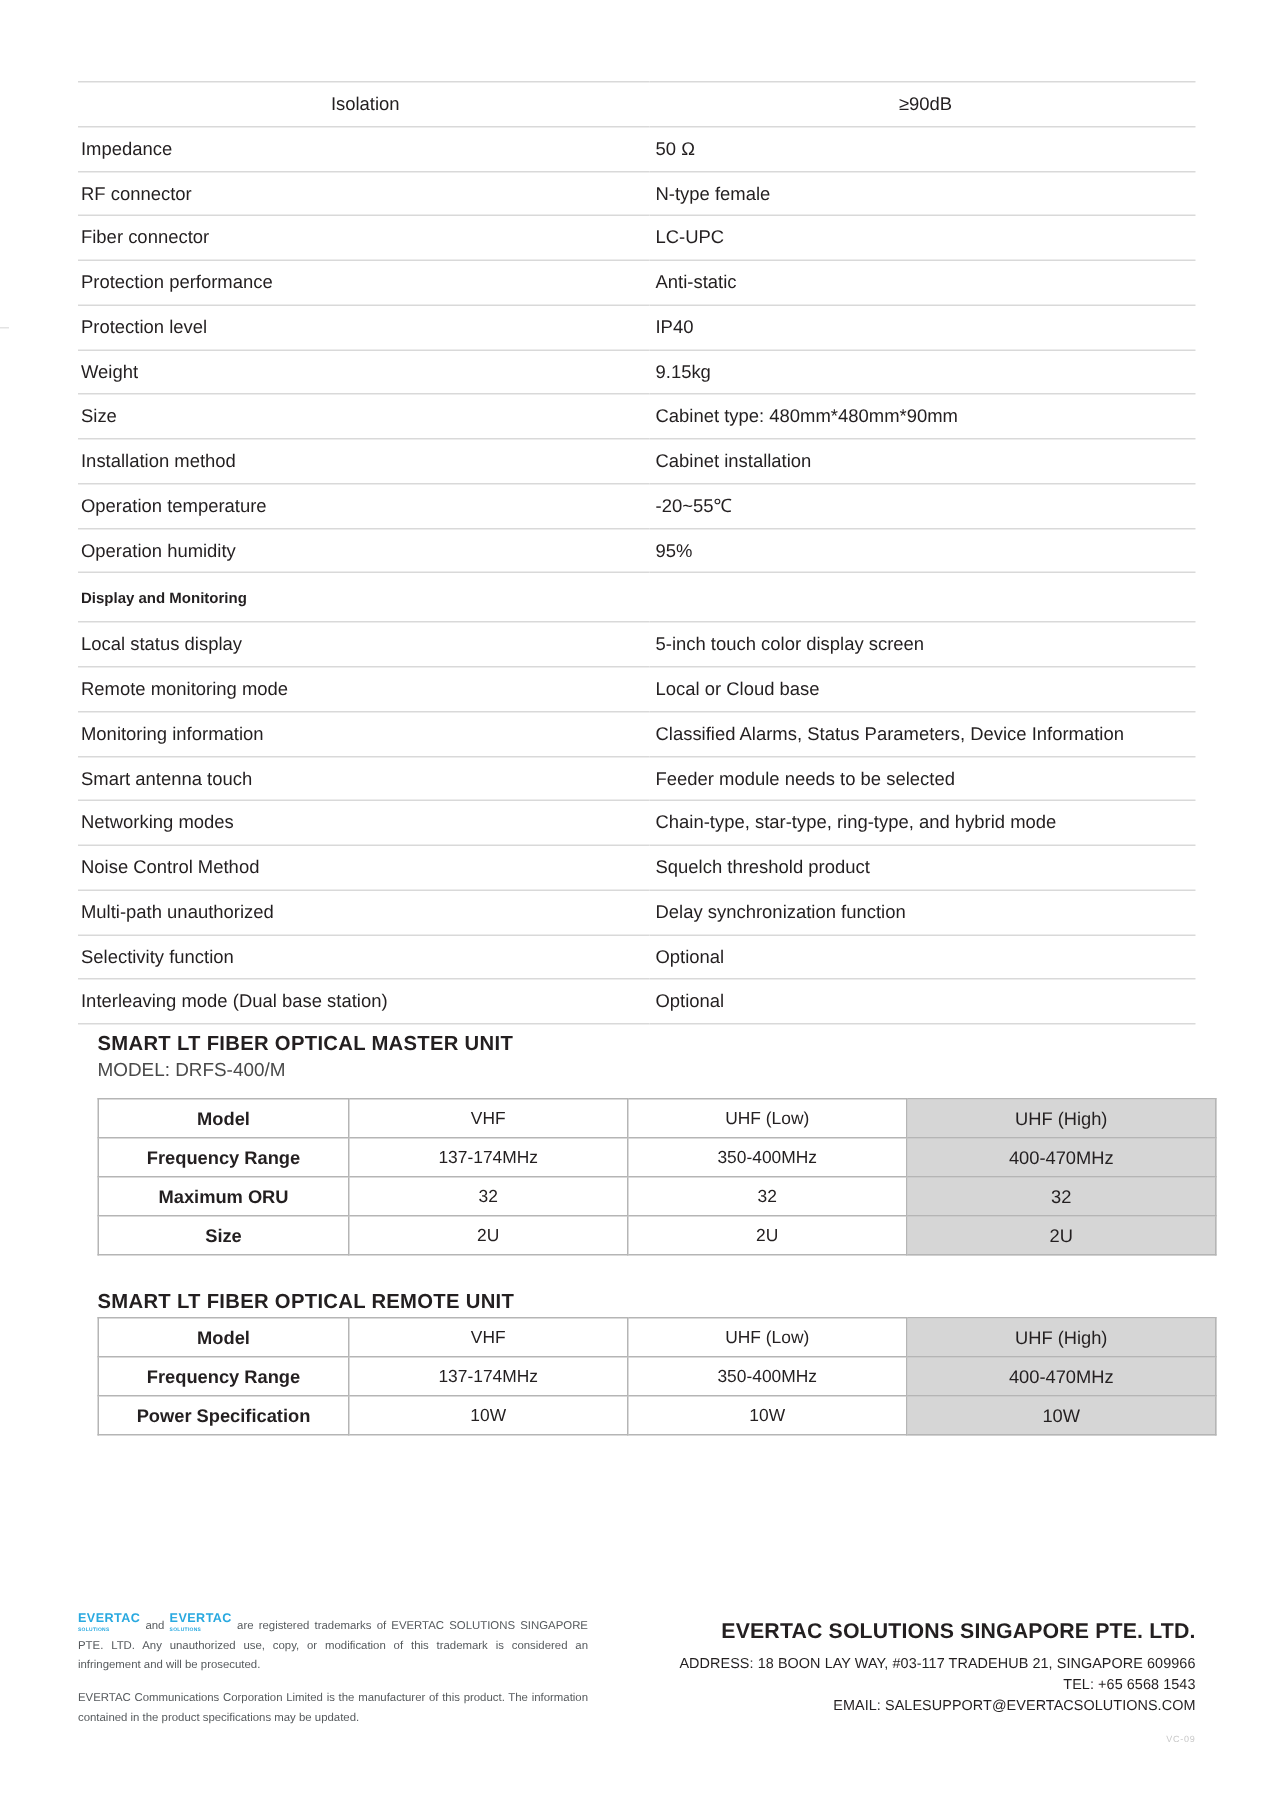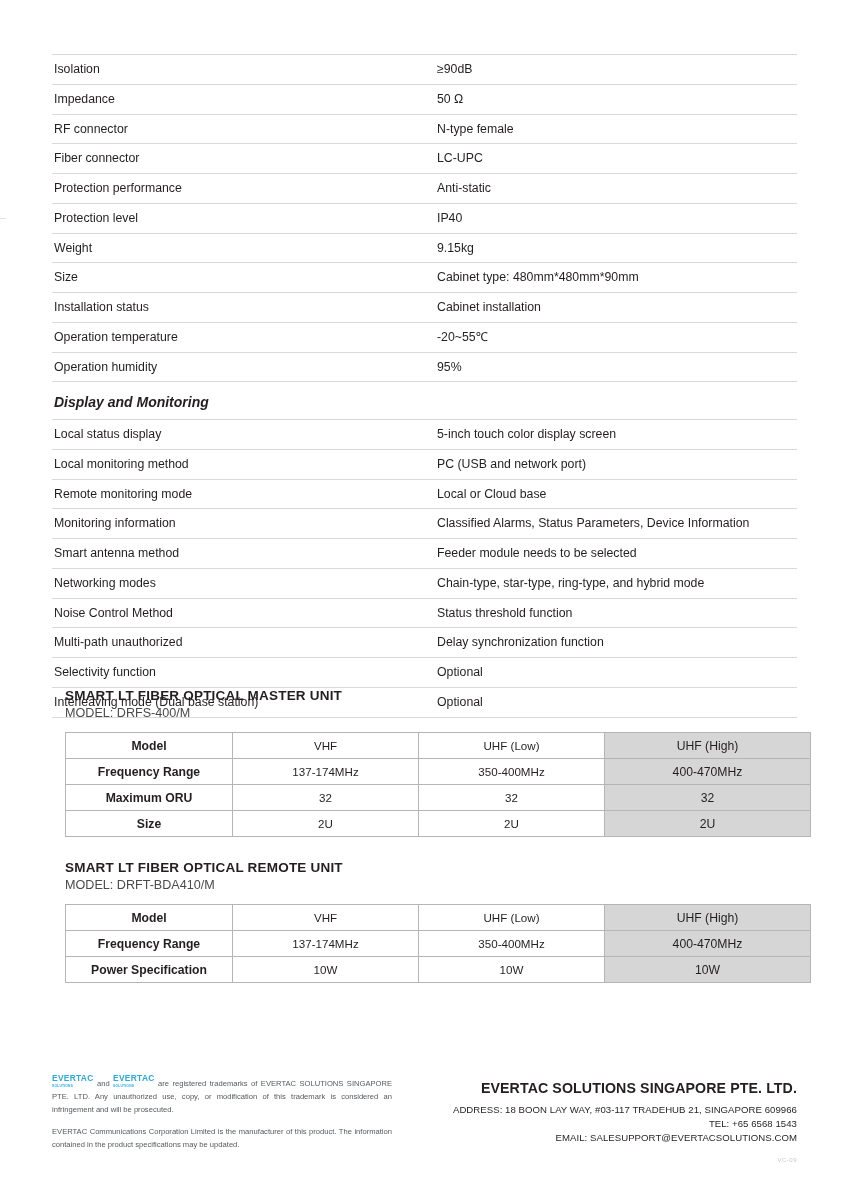--- a/index.html
+++ b/index.html
@@ -37,27 +37,26 @@
     padding: 7px 0 7px 2px;
     vertical-align: middle;
     color: #231f20;
     font-weight: 400;
     line-height: 1.2;
   }
   .spec-table td.col-label { width: 381px; }
   .spec-table td.col-value { width: 364px; padding-left: 4px; }
   .spec-table tr.section-head td {
     font-weight: bold;
-    font-size: 14px;
+    font-size: 10px;
     border-bottom: 1px solid #d9d9d9;
     padding-top: 12px;
     padding-bottom: 8px;
-    font-style: italic;
-  }
-  .spec-table tr:first-child td { border-top: 1px solid #d9d9d9; }
+  }
+  .spec-table tr:first-child td { border-top: 1px solid #d9d9d9; text-align: center; }
 
   
   .unit-block { position: absolute; left: 65px; width: 745px; }
   .unit-title {
     font-weight: bold;
     font-size: 13.5px;
     letter-spacing: 0.2px;
     color: #231f20;
     margin: 0 0 3px 0;
   }
@@ -200,62 +199,58 @@
         </tr>
         <tr>
           <td class="col-label">Weight</td>
           <td class="col-value">9.15kg</td>
         </tr>
         <tr>
           <td class="col-label">Size</td>
           <td class="col-value">Cabinet type: 480mm*480mm*90mm</td>
         </tr>
         <tr>
-          <td class="col-label">Installation status</td>
+          <td class="col-label">Installation method</td>
           <td class="col-value">Cabinet installation</td>
         </tr>
         <tr>
           <td class="col-label">Operation temperature</td>
           <td class="col-value">-20~55℃</td>
         </tr>
         <tr>
           <td class="col-label">Operation humidity</td>
           <td class="col-value">95%</td>
         </tr>
         <tr class="section-head">
           <td class="col-label">Display and Monitoring</td>
           <td class="col-value"></td>
         </tr>
         <tr>
           <td class="col-label">Local status display</td>
           <td class="col-value">5-inch touch color display screen</td>
         </tr>
         <tr>
-          <td class="col-label">Local monitoring method</td>
-          <td class="col-value">PC (USB and network port)</td>
-        </tr>
-        <tr>
           <td class="col-label">Remote monitoring mode</td>
           <td class="col-value">Local or Cloud base</td>
         </tr>
         <tr>
           <td class="col-label">Monitoring information</td>
           <td class="col-value">Classified Alarms, Status Parameters, Device Information</td>
         </tr>
         <tr>
-          <td class="col-label">Smart antenna method</td>
+          <td class="col-label">Smart antenna touch</td>
           <td class="col-value">Feeder module needs to be selected</td>
         </tr>
         <tr>
           <td class="col-label">Networking modes</td>
           <td class="col-value">Chain-type, star-type, ring-type, and hybrid mode</td>
         </tr>
         <tr>
           <td class="col-label">Noise Control Method</td>
-          <td class="col-value">Status threshold function</td>
+          <td class="col-value">Squelch threshold product</td>
         </tr>
         <tr>
           <td class="col-label">Multi-path unauthorized</td>
           <td class="col-value">Delay synchronization function</td>
         </tr>
         <tr>
           <td class="col-label">Selectivity function</td>
           <td class="col-value">Optional</td>
         </tr>
         <tr>
@@ -293,21 +288,20 @@
           <td class="c1">2U</td>
           <td class="c2">2U</td>
           <td class="c3">2U</td>
         </tr>
       </tbody>
     </table>
   </div>
 
   <div class="unit-block" style="top:860px">
     <div class="unit-title">SMART LT FIBER OPTICAL REMOTE UNIT</div>
-    <div class="unit-model">MODEL: DRFT-BDA410/M</div>
     <table class="model-table">
       <tbody>
         <tr>
           <td class="rowhead">Model</td>
           <td class="c1">VHF</td>
           <td class="c2">UHF (Low)</td>
           <td class="c3">UHF (High)</td>
         </tr>
         <tr>
           <td class="rowhead">Frequency Range</td>

